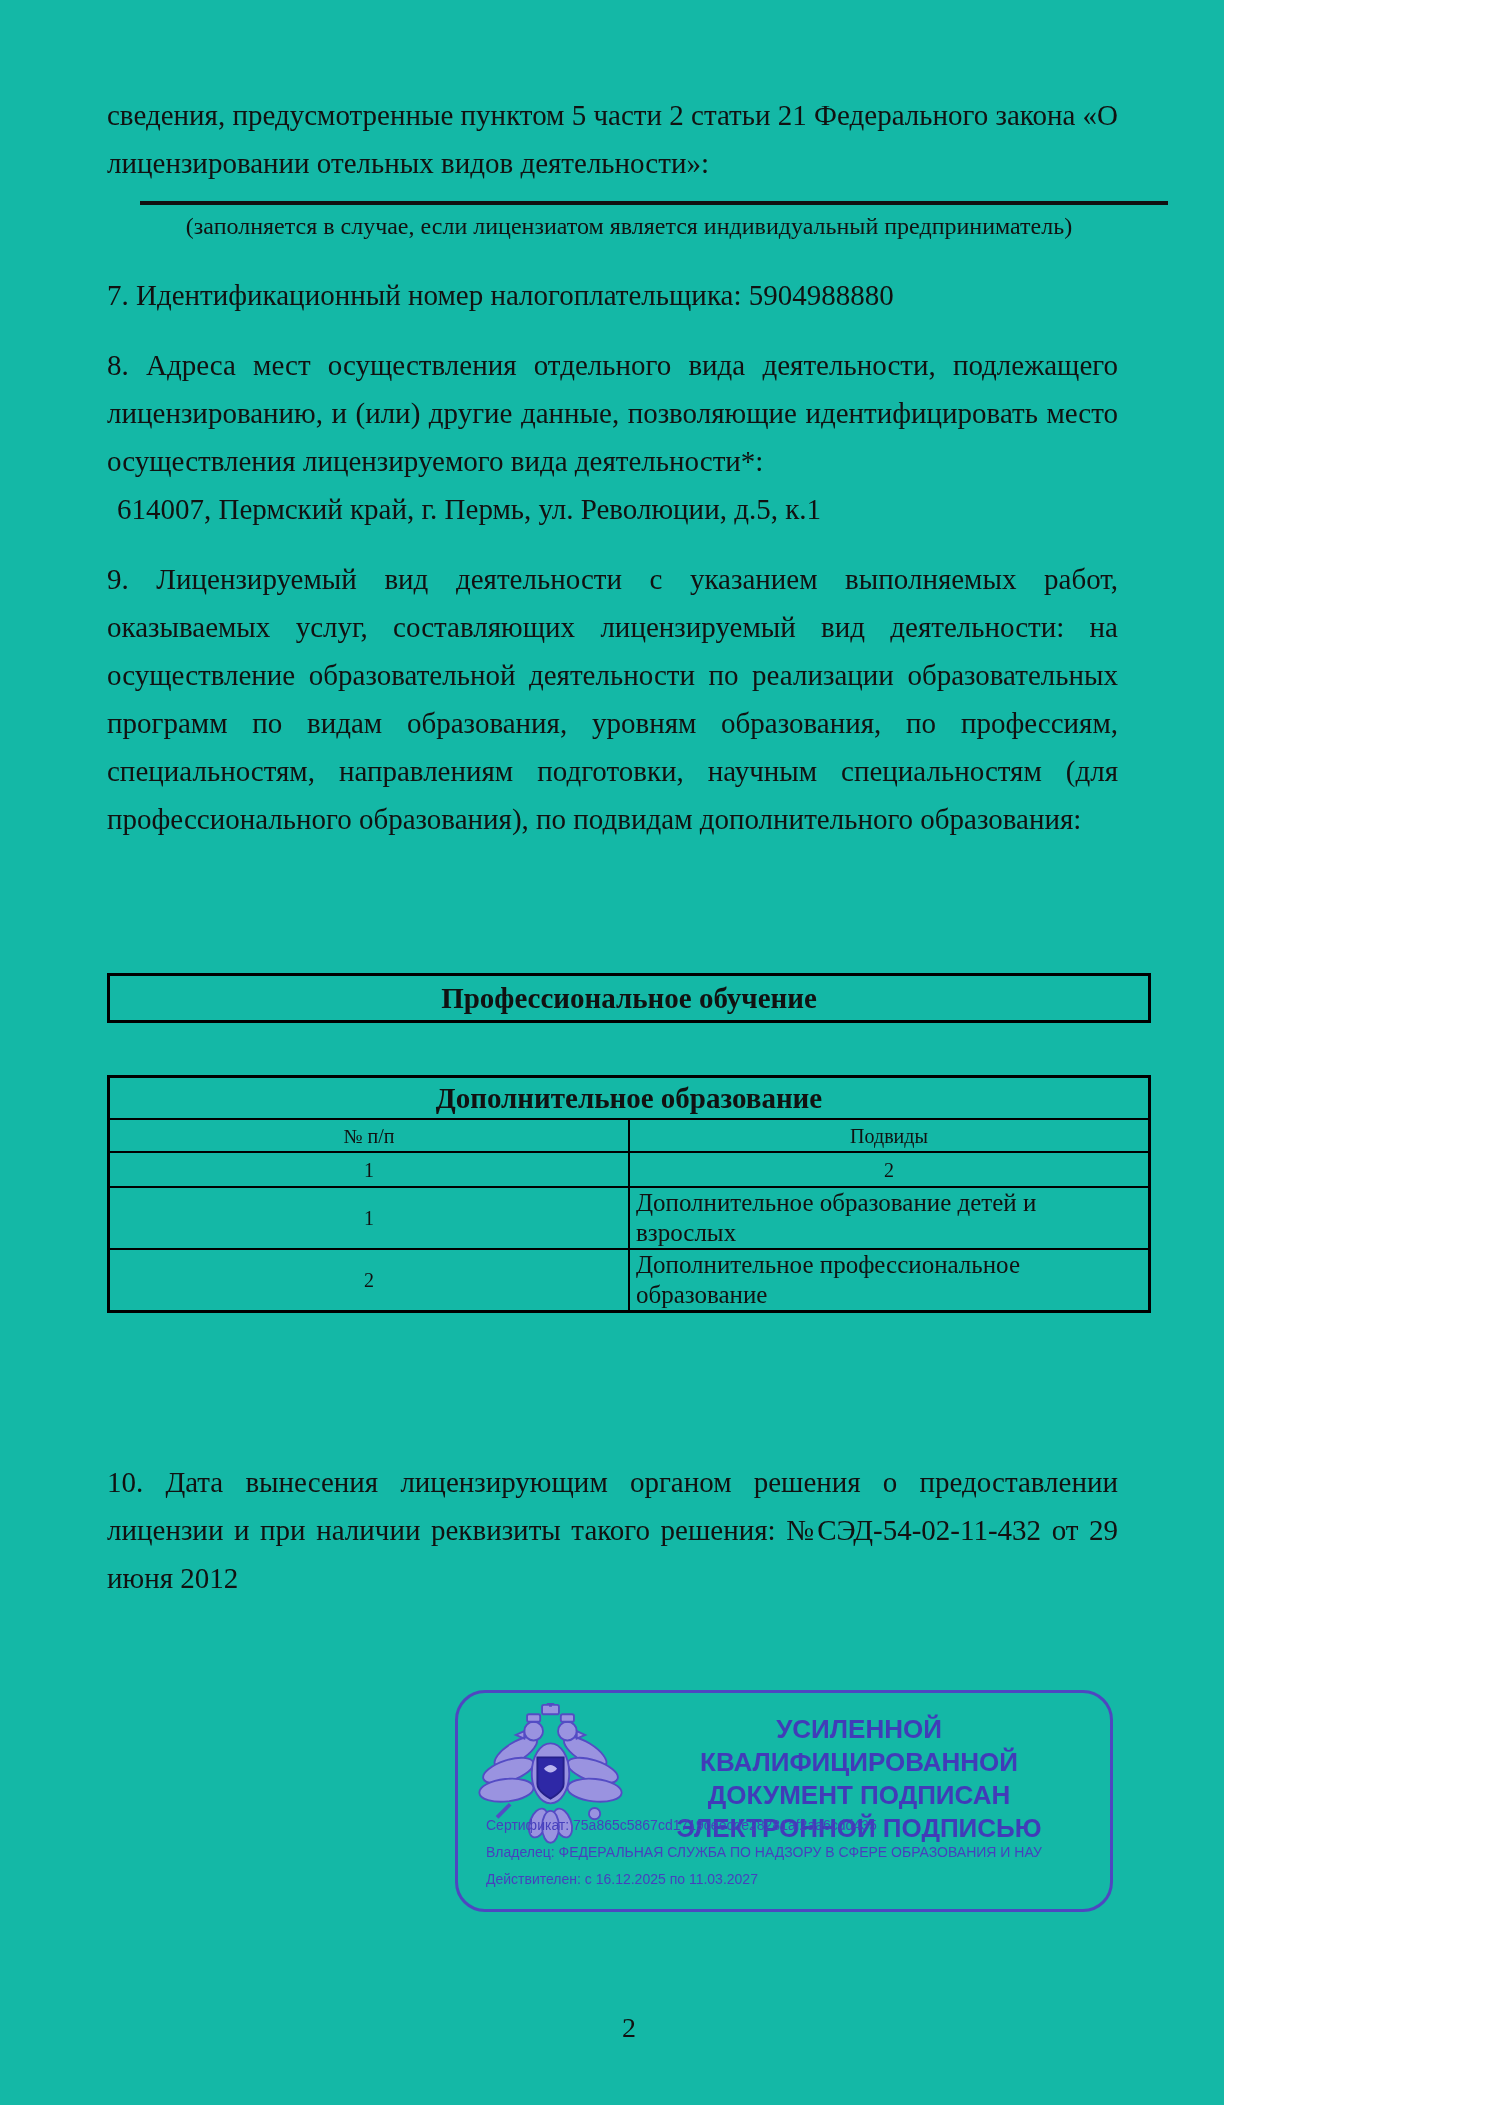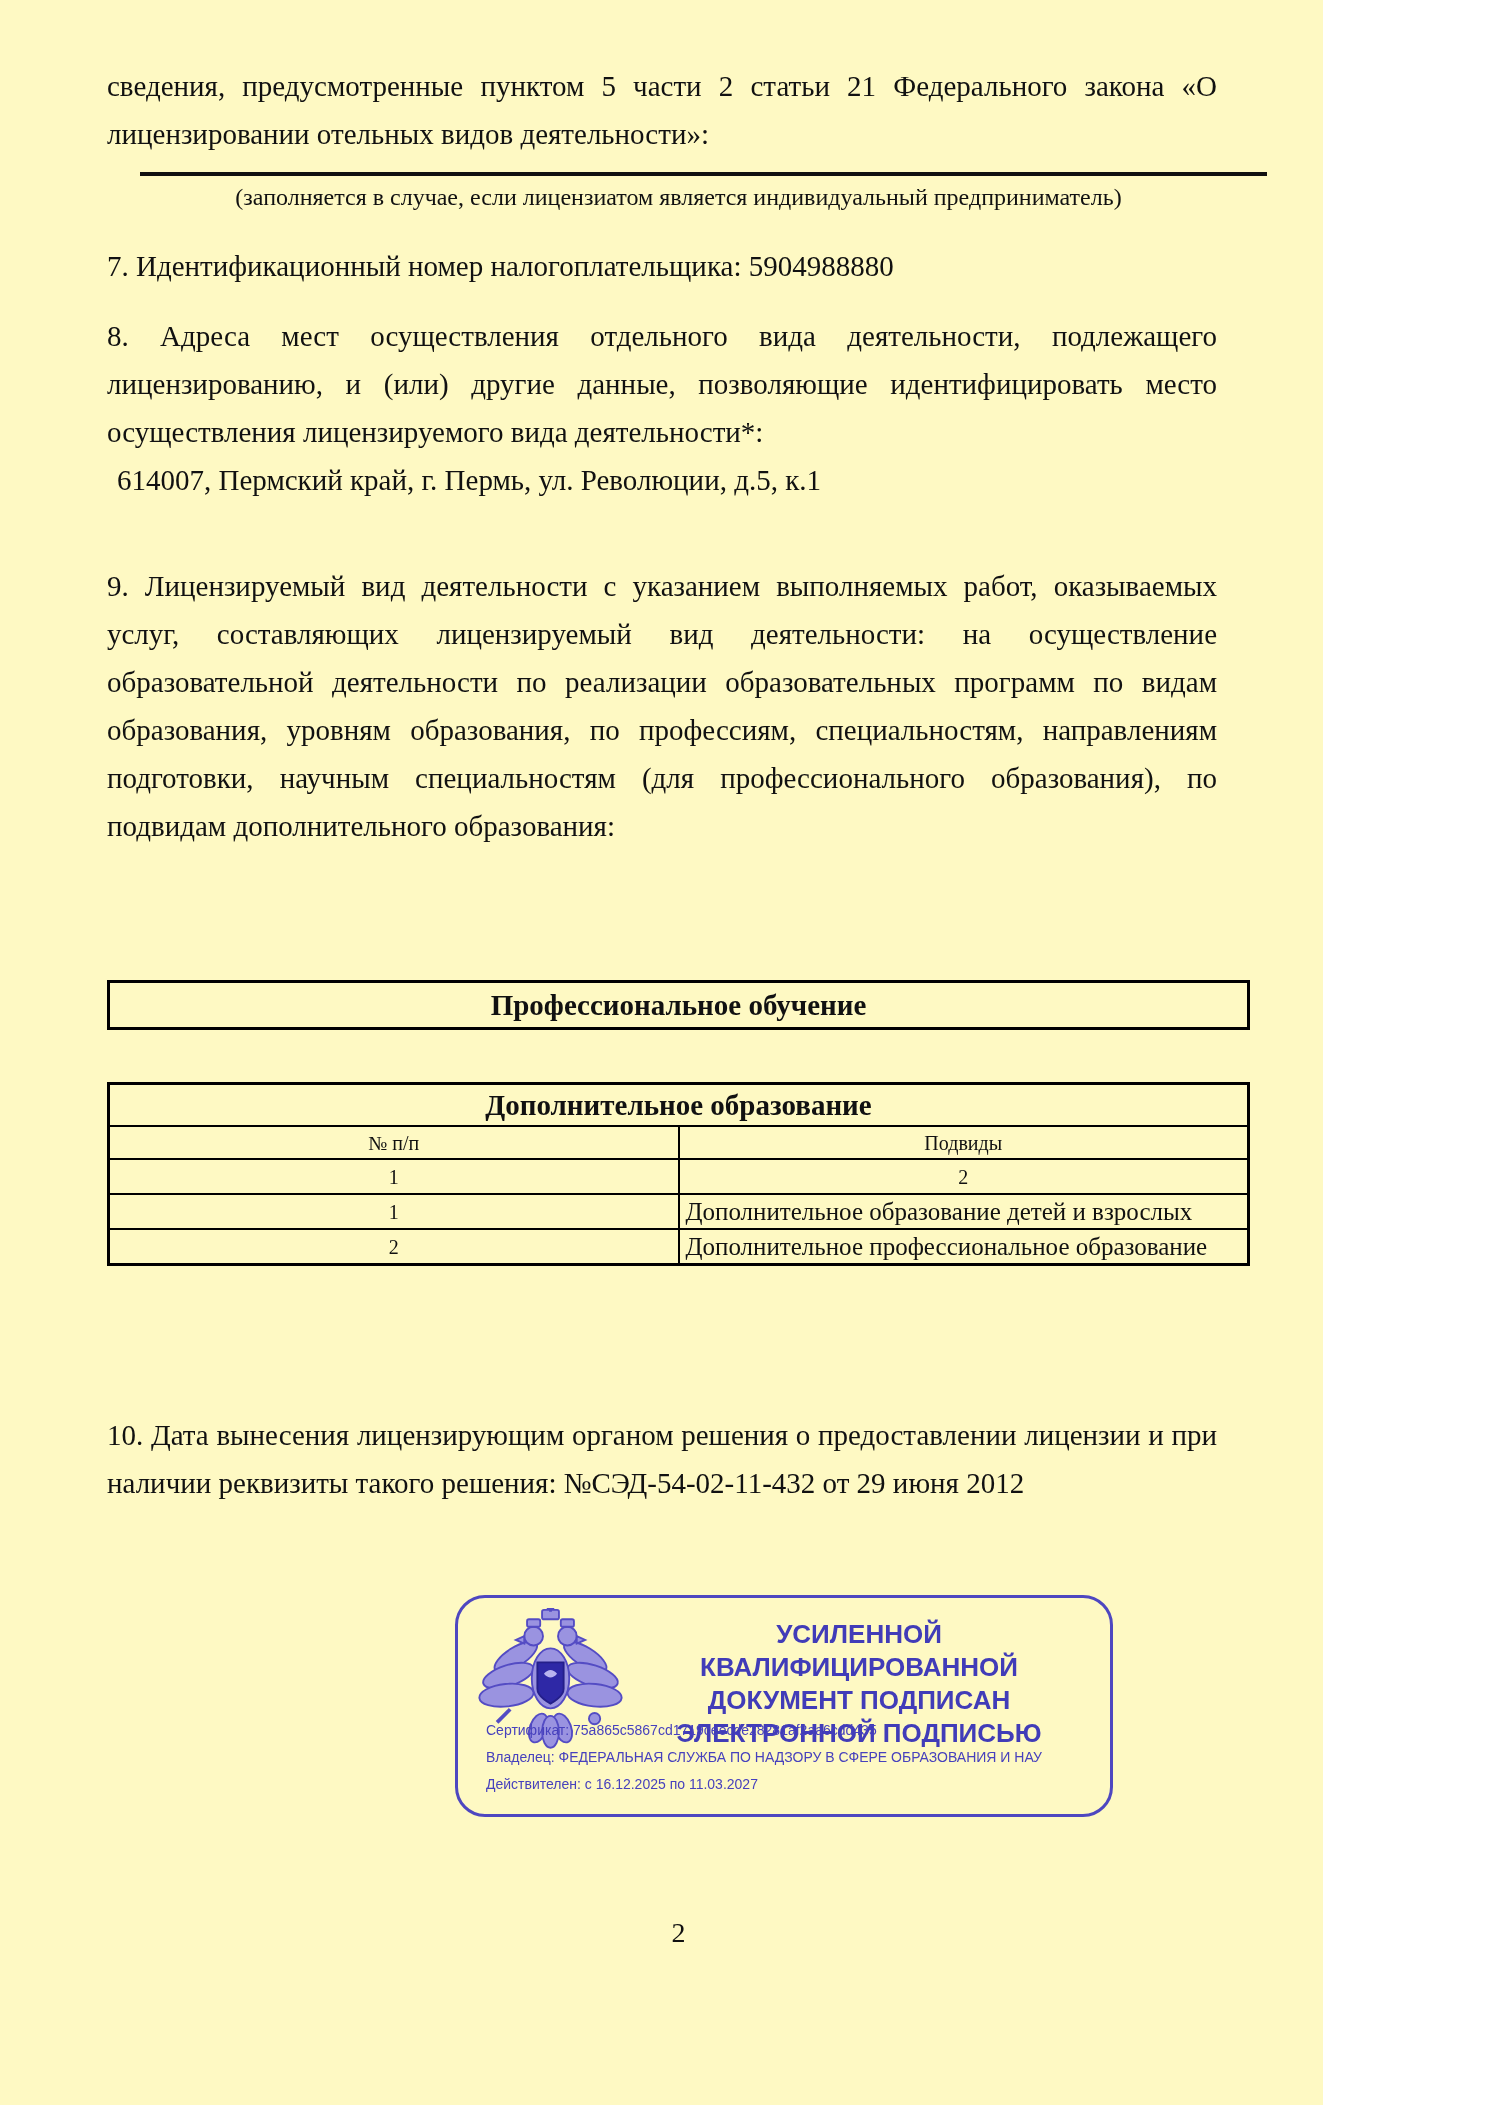--- a/index.html
+++ b/index.html
@@ -1,24 +1,24 @@
 <!DOCTYPE html>
 <html lang="ru"><head>
 <meta charset="utf-8">
 <style>
   html,body{margin:0;padding:0;background:#ffffff;}
   .page{
     position:relative;
-    width:1323px;
+    width:1224px;
     height:2105px;
-    background:#fef9c3;
+    background:#14b8a6;
     font-family:"Liberation Serif","DejaVu Serif",serif;
     color:#111111;
     box-sizing:border-box;
-    padding:62px 73px 0 107px;
+    padding:91px 73px 0 107px;
     overflow:hidden;
   }
   .para{
     font-size:29px;
     line-height:48px;
     text-align:justify;
     margin:0 33px 0 0;
   }
   .rule{
     height:4px;
@@ -32,21 +32,21 @@
     text-align:center;
     margin-top:6px;
   }
   .item7{margin-top:30px;}
   .item8{margin-top:22px;}
   .address-line{
     font-size:29px;
     line-height:48px;
     padding-left:10px;
   }
-  .item9{margin-top:58px;}
+  .item9{margin-top:22px;}
   .single-box{
     margin-top:130px;
     border:3px solid #000000;
     height:44px;
     display:flex;
     align-items:center;
     justify-content:center;
   }
   .single-box .box-title{
     font-size:29px;

